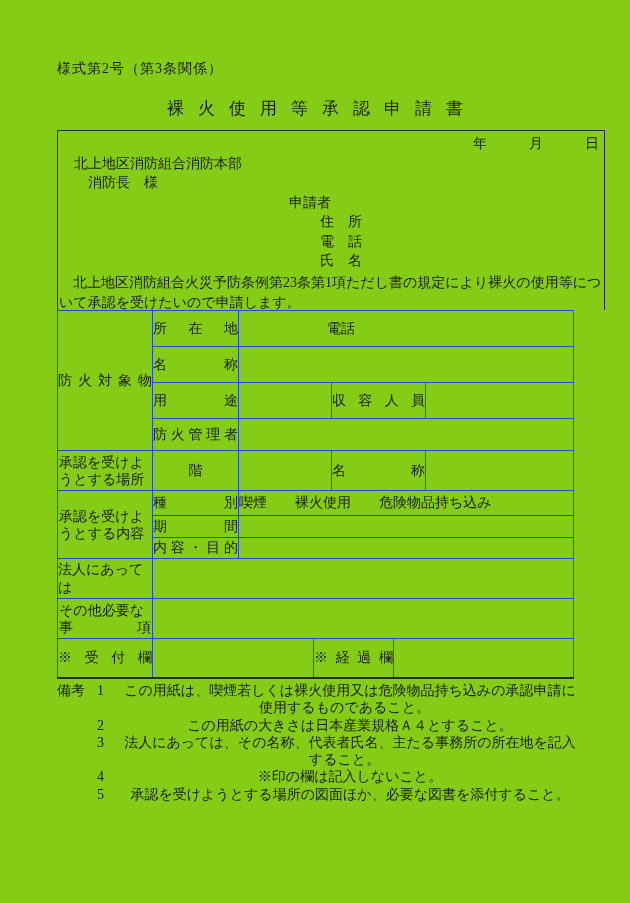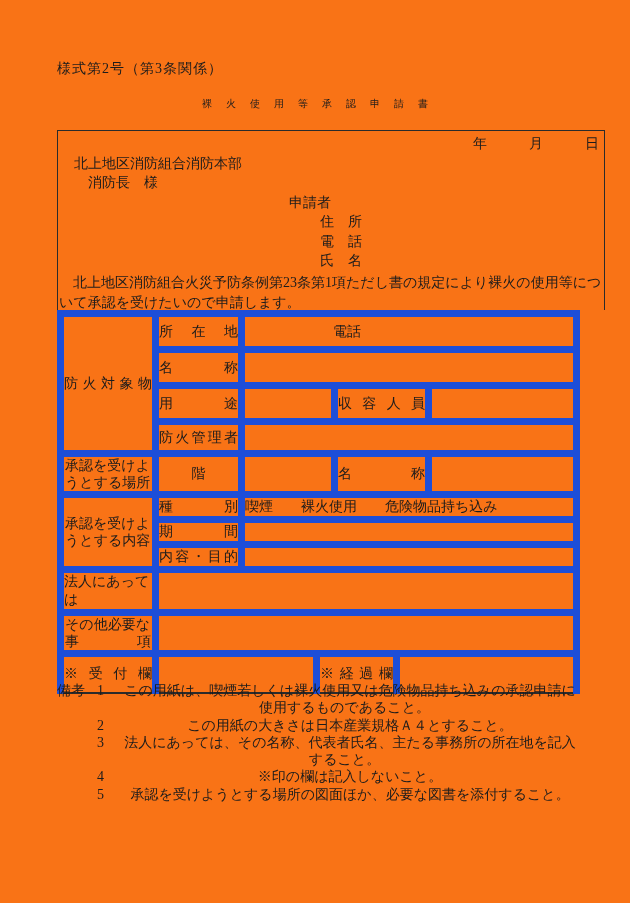--- a/index.html
+++ b/index.html
@@ -2,26 +2,26 @@
 <html><head>
 <meta charset="utf-8">
 <style>
   html,body { margin:0; padding:0; background:#ffffff; }
   body {
     width:630px; height:903px;
     font-family:"Liberation Serif","DejaVu Serif",serif;
     color:#1c1c1c; font-size:14px;
     -webkit-font-smoothing:antialiased;
   }
-  .page { position:relative; width:630px; height:903px; background:#f97316; overflow:hidden; }
+  .page { position:relative; width:630px; height:903px; background:#84cc16; overflow:hidden; }
 
   .form-number { position:absolute; left:57px; top:60px; font-size:14px; letter-spacing:1px; }
   .doc-title {
     position:absolute; left:0; top:97px; width:630px;
-    text-align:center; font-size:10px;
+    text-align:center; font-size:17px;
     letter-spacing:14px; text-indent:14px; white-space:nowrap;
   }
 
   .form-box { position:absolute; left:57px; top:130px; width:516px; }
 
   
   .form-header {
     box-sizing:border-box; width:548px; height:180px;
     border:1px solid #2b2b2b; border-bottom:none;
     padding-top:3px; line-height:19.5px; overflow:hidden;
@@ -29,21 +29,21 @@
   .date-line { text-align:right; padding-right:5px; }
   .addr-org { padding-left:16px; }
   .addr-chief { padding-left:30px; }
   .applicant-label { padding-left:231px; }
   .applicant-field { padding-left:262px; }
   .statement { margin-top:2px; padding:0 1px; text-indent:1em; line-height:20.5px; }
 
   
   table.form-grid { border-collapse:collapse; width:516px; table-layout:fixed; }
   table.form-grid td {
-    border:7px solid #1d4ed8; padding:0; font-size:14px;
+    border:1px solid #1d4ed8; padding:0; font-size:14px;
     vertical-align:middle; overflow:hidden;
   }
   td.lbl { padding:0 9px; }
   td.c1  { padding:0 6px; }
   .jx { text-align:justify; text-align-last:justify; }
   .ctr { text-align:center; }
   .seclines { line-height:17px; padding:0 1px; }
   tr.h36 { height:36px; } tr.h32 { height:32px; } tr.h40 { height:40px; }
   tr.h25 { height:25px; } tr.h22 { height:22px; } tr.h21 { height:21px; }
   tr.h39 { height:39px; }

